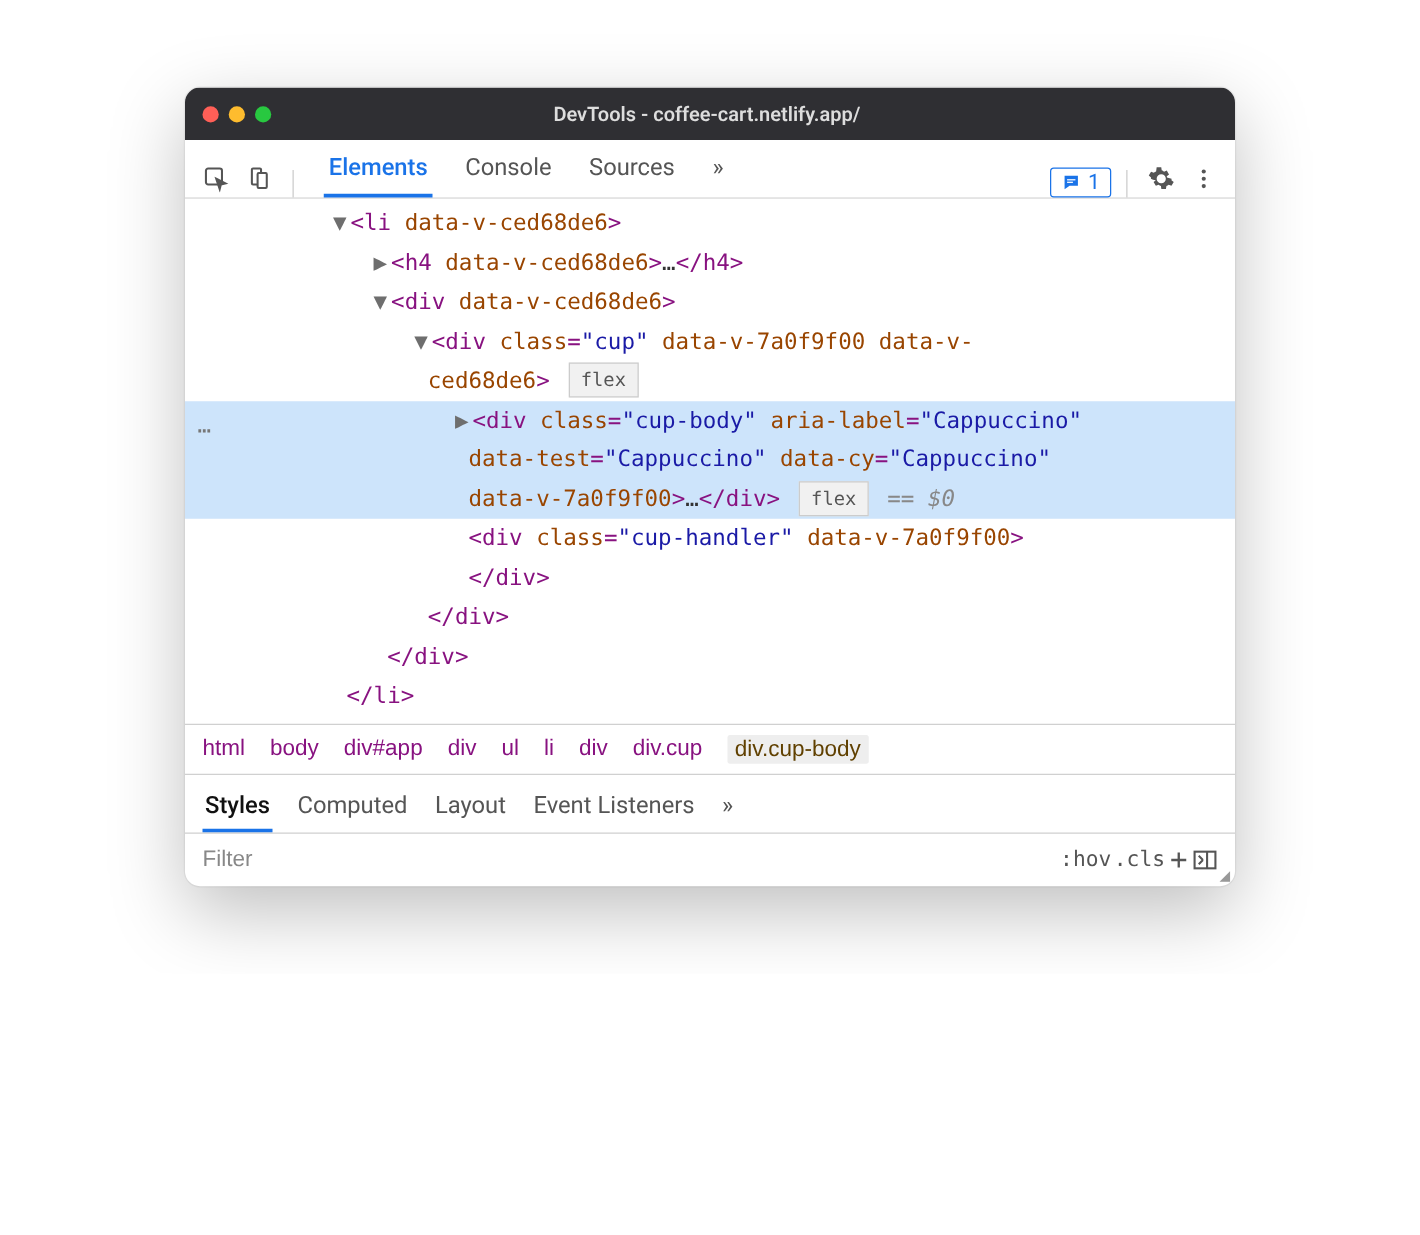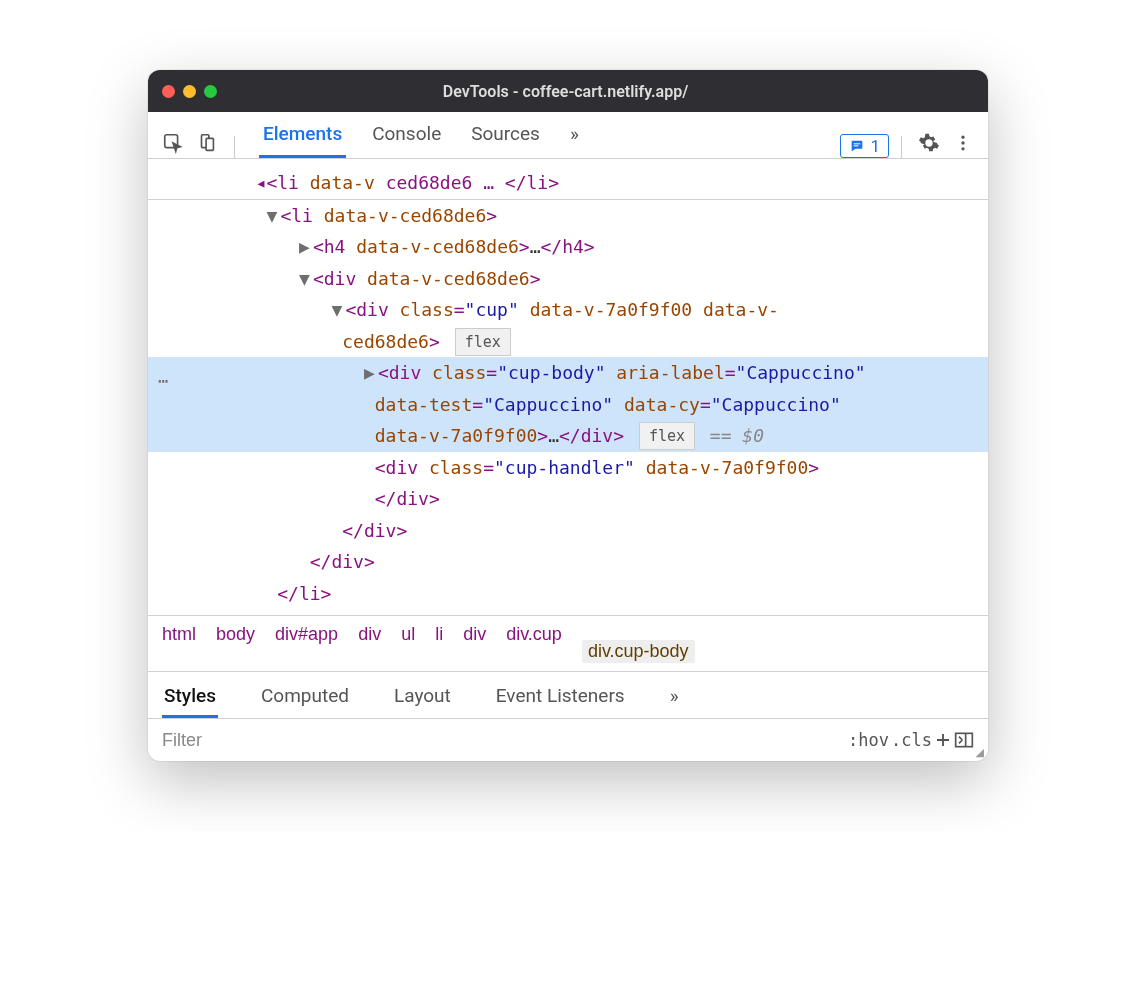--- a/index.html
+++ b/index.html
@@ -69,23 +69,23 @@
   .sel { background:#cde4fb; position:relative;}
   .sel-dots{position:absolute; left:10px; top:8px; color:#777; letter-spacing:2px;}
   .truncated{border-bottom:1px solid #d0d0d0; padding:4px 10px 0; font-family:Menlo,monospace; color:#881280; white-space:pre; overflow:hidden;}
   .breadcrumb{
     display:flex; gap:20px; padding:8px 14px; font-size:18px;
     color:#881280; font-family:-apple-system, sans-serif;
     border-top:1px solid #d0d0d0;
     background:#fff;
   }
   .breadcrumb span{cursor:pointer;}
-  .breadcrumb .sel-crumb{background:#eee; color:#604000; padding:1px 6px; border-radius:2px;margin-top:16px;}
+  .breadcrumb .sel-crumb{background:#eee; color:#604000; padding:1px 6px; border-radius:2px;}
   .panel-tabs{
-    display:flex; gap:41px; padding:4px 14px 0;
+    display:flex; gap:18px; padding:4px 14px 0;
     border-top:1px solid #d0d0d0;
     font-size:19px; color:#555;
   }
   .ptab{padding:8px 2px; cursor:pointer;}
   .ptab.active{color:#111; border-bottom:3px solid #1a73e8; font-weight:500;}
   .filterbar{
     display:flex; align-items:center; border-top:1px solid #d0d0d0;
     height:42px; position:relative;
   }
   .filter-input{
@@ -151,21 +151,20 @@
     <div class="icon-btn">
       <svg width="20" height="20" viewBox="0 0 24 24" fill="#555">
           <circle cx="12" cy="5" r="2"></circle>
           <circle cx="12" cy="12" r="2"></circle>
           <circle cx="12" cy="19" r="2"></circle>
         </svg>
     </div>
   </div>
 
   <div class="tree">
-    <div class="truncated">         <span style="color:#881280">◂&lt;li</span> <span class="attr-name">data-v</span> <span style="color:#881280">ced68de6</span> … <span style="color:#881280">&lt;/li&gt;</span></div>
 
     <div class="line">          <span class="arrow">▼</span><span class="tag">&lt;li </span><span class="attr-name">data-v-ced68de6</span><span class="tag">&gt;</span></div>
 
     <div class="line">             <span class="arrow">▶</span><span class="tag">&lt;h4 </span><span class="attr-name">data-v-ced68de6</span><span class="tag">&gt;</span><span class="ellipsis">…</span><span class="tag">&lt;/h4&gt;</span></div>
 
     <div class="line">             <span class="arrow">▼</span><span class="tag">&lt;div </span><span class="attr-name">data-v-ced68de6</span><span class="tag">&gt;</span></div>
 
     <div class="line">                <span class="arrow">▼</span><span class="tag">&lt;div </span><span class="attr-name">class</span><span class="eq">=</span><span class="attr-val">"cup"</span> <span class="attr-name">data-v-7a0f9f00</span> <span class="attr-name">data-v-</span></div>
     <div class="line">                 <span class="attr-name">ced68de6</span><span class="tag">&gt;</span> <span class="pill">flex</span></div>
 

